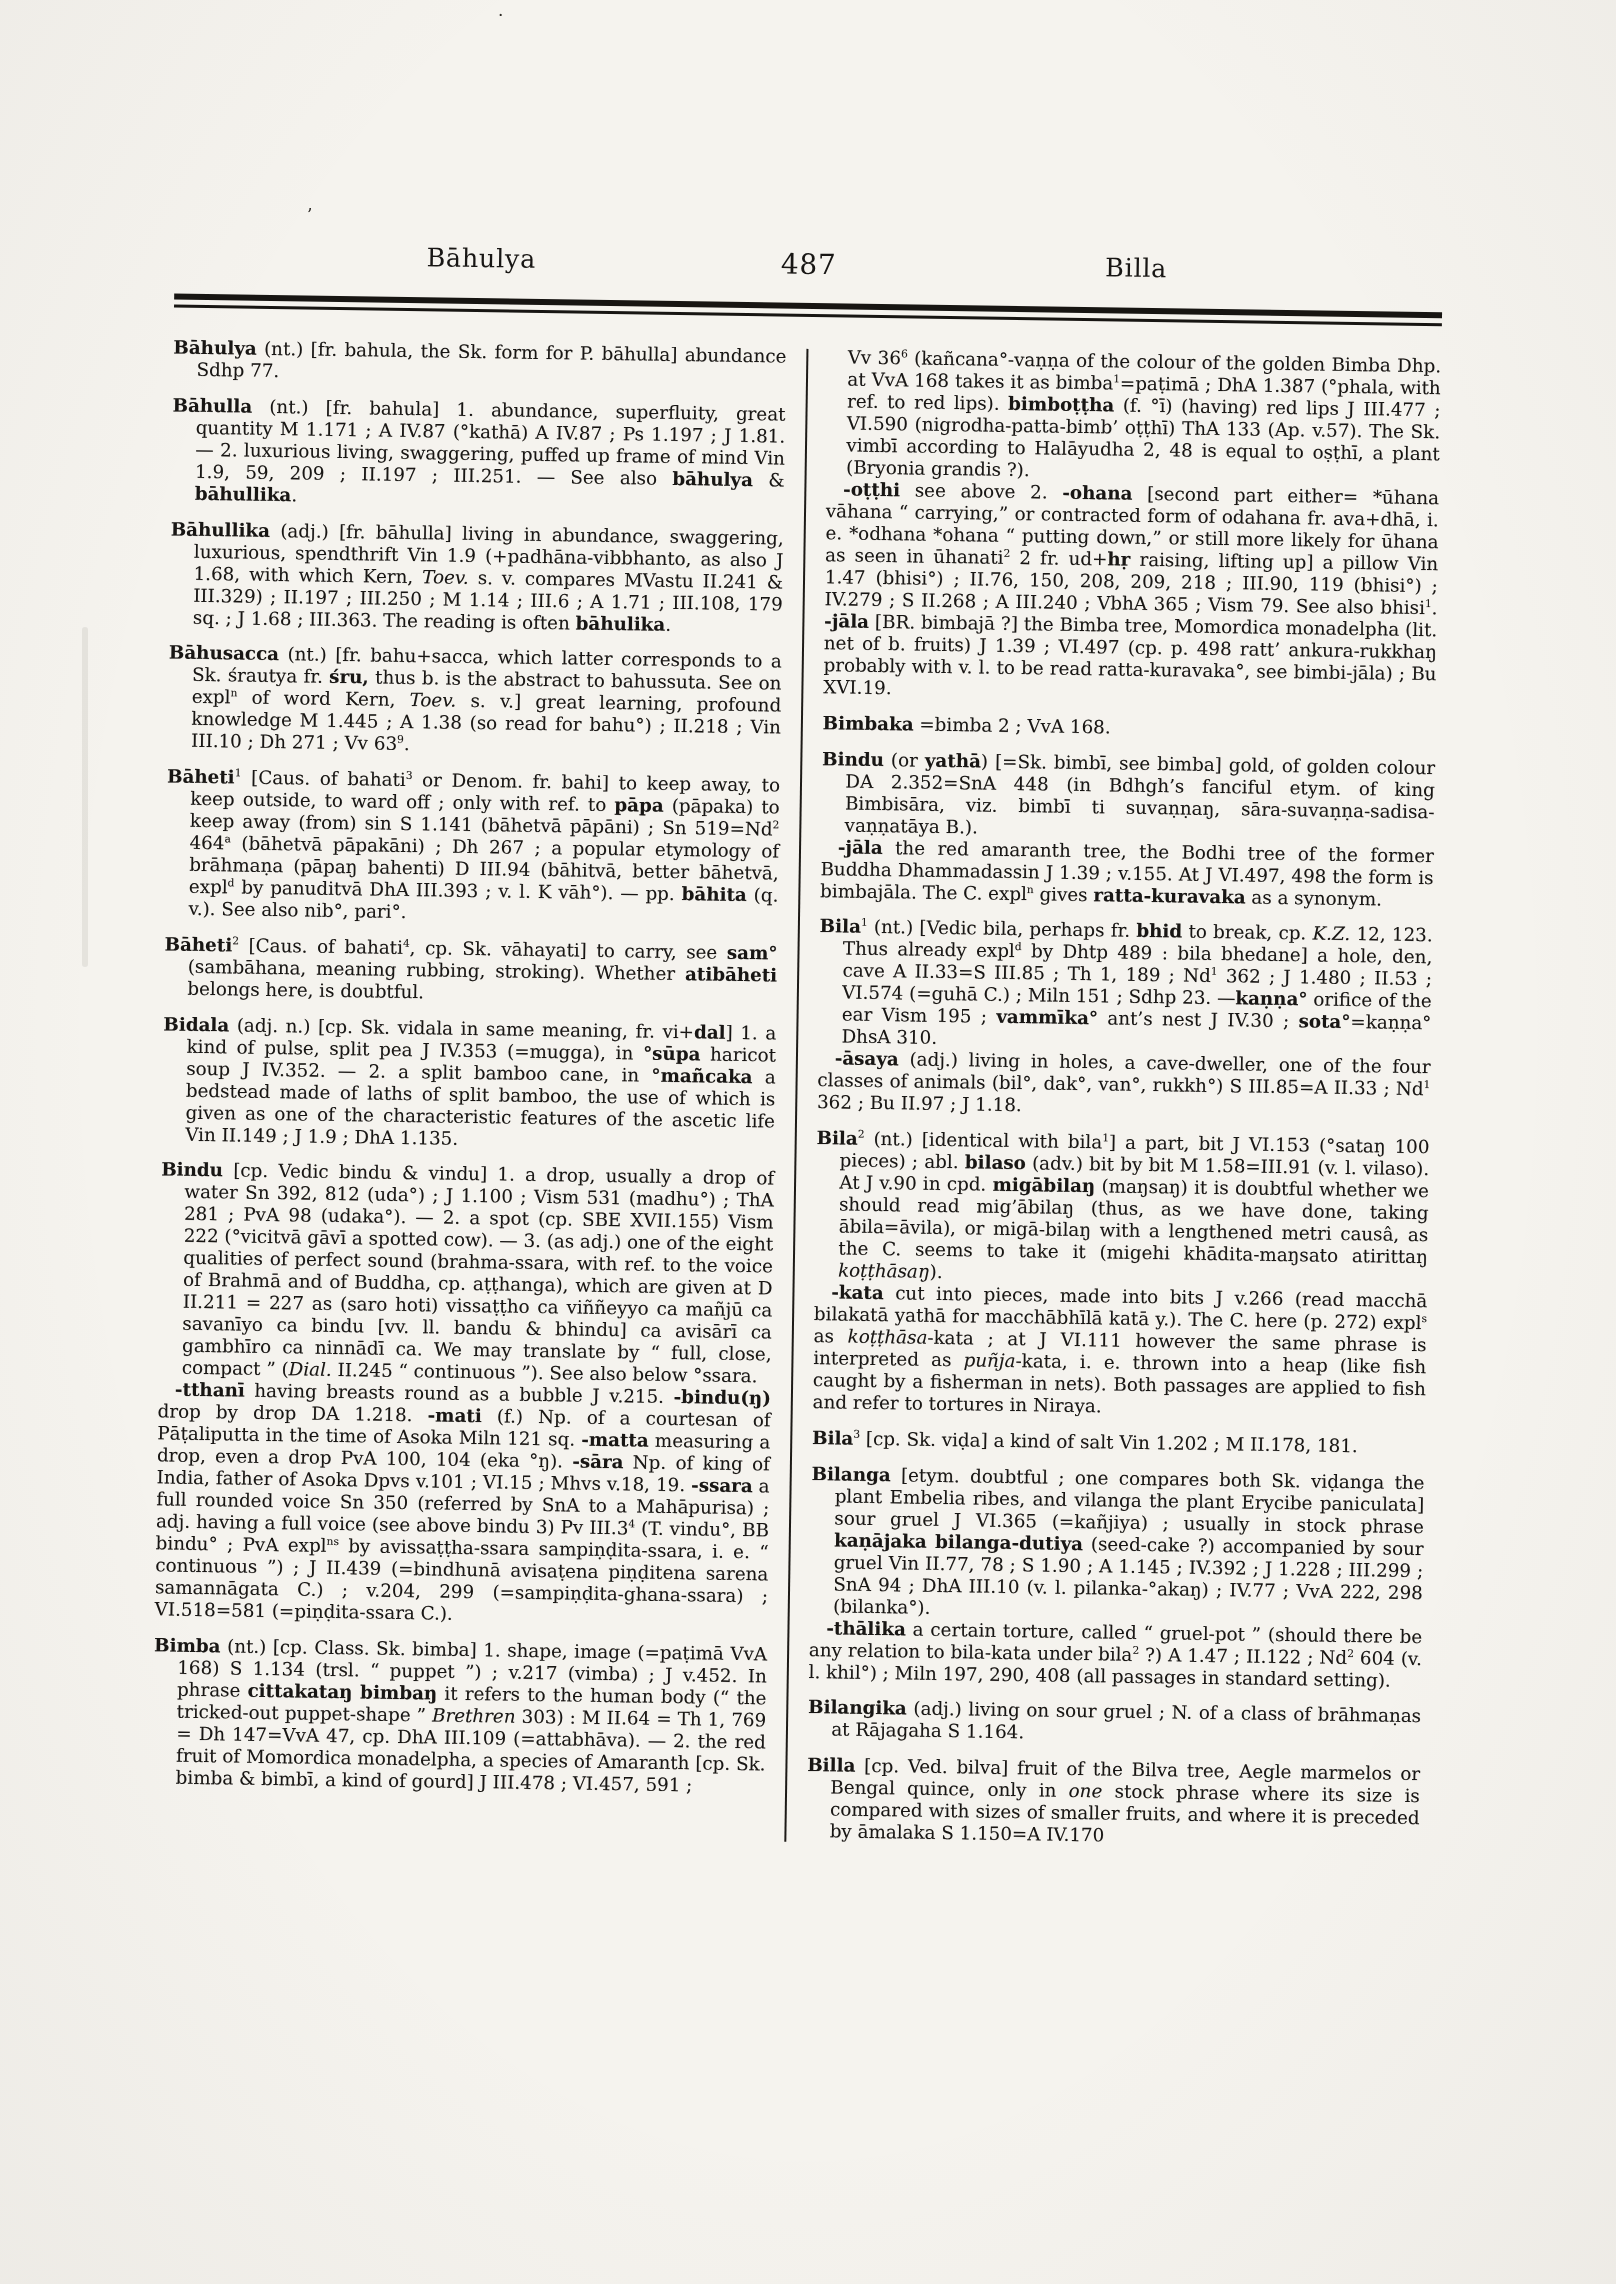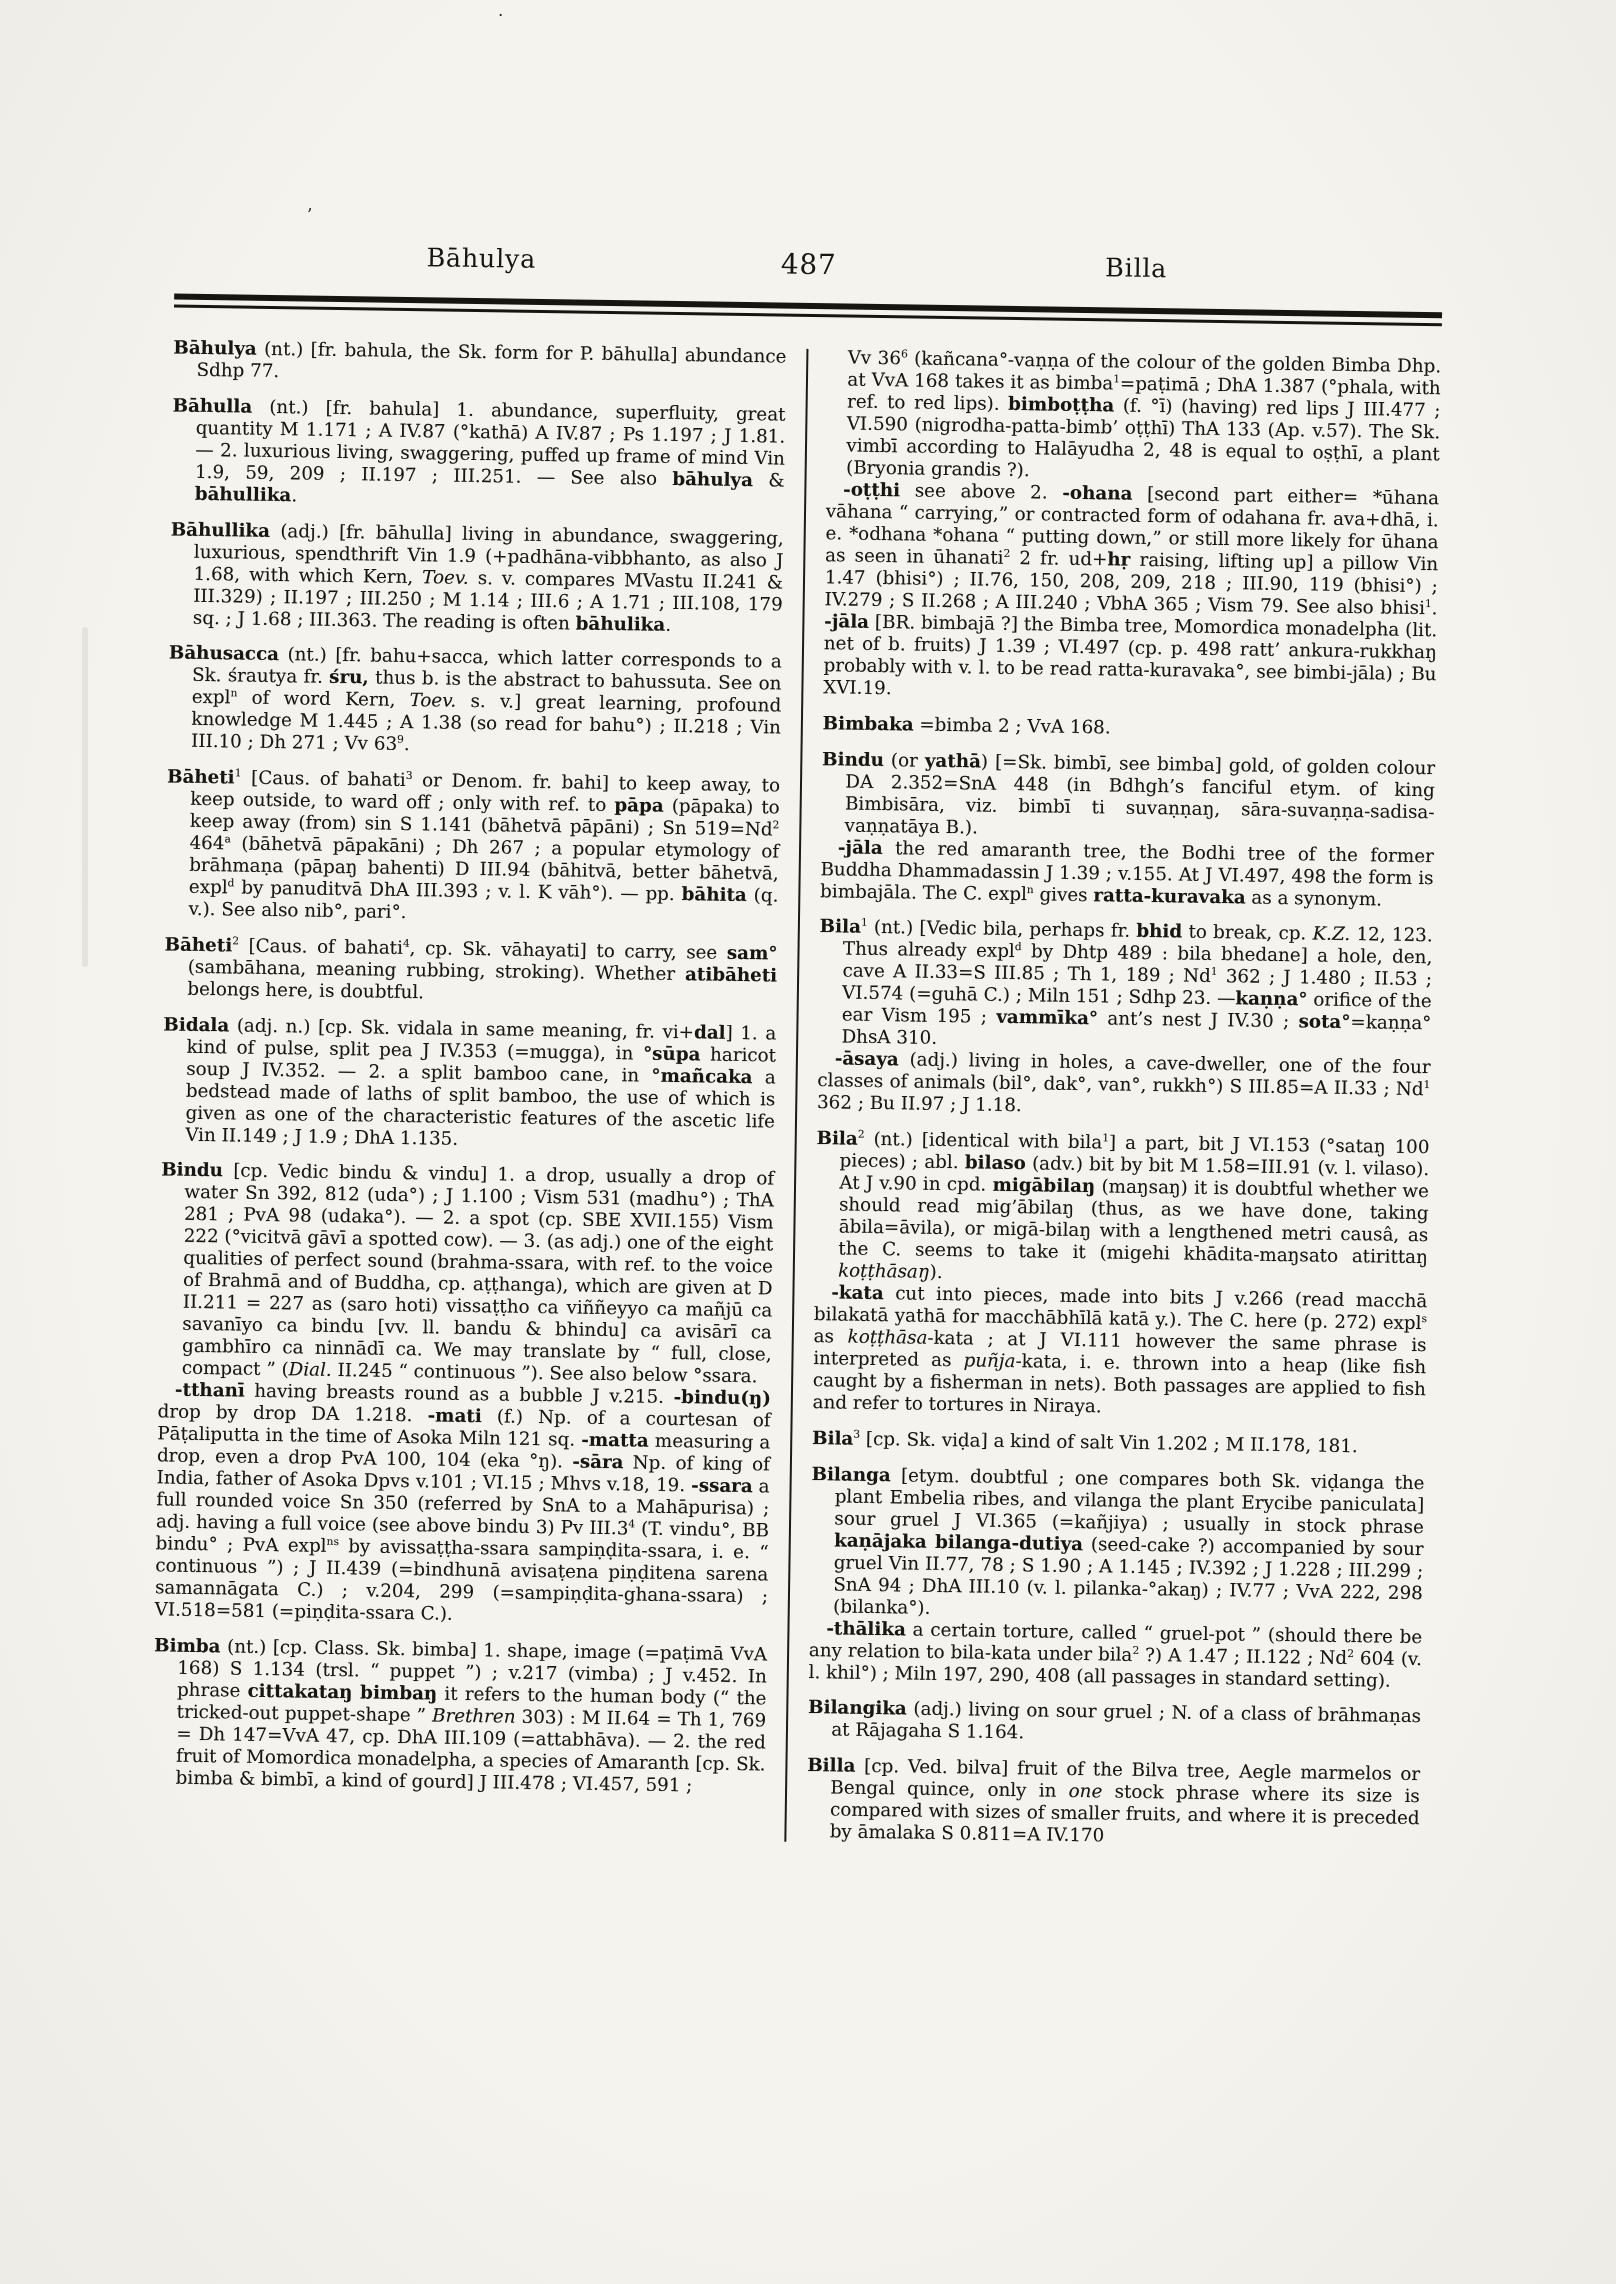--- a/index.html
+++ b/index.html
@@ -99,18 +99,18 @@
           <p class="para e"><span class="b">Bindu</span><span> (or </span><span class="b">yathā</span><span>) [=Sk. bimbī, see bimba] gold, of golden colour DA 2.352=SnA 448 (in Bdhgh’s fanciful etym. of king Bimbisāra, viz. bimbī ti suvaṇṇaŋ, sāra-suvaṇṇa-sadisa-vaṇṇatāya B.).</span></p>
           <p class="para s"><span class="b">-jāla</span><span> the red amaranth tree, the Bodhi tree of the former Buddha Dhammadassin J 1.39 ; v.155.  At J VI.497, 498 the form is bimbajāla.  The C. expl</span><sup>n</sup><span> gives </span><span class="b">ratta-kuravaka</span><span> as a synonym.</span></p>
           <p class="para e"><span class="b">Bila</span><sup>1</sup><span> (nt.) [Vedic bila, perhaps fr. </span><span class="b">bhid</span><span> to break, cp. </span><span class="i">K.Z.</span><span> 12, 123.  Thus already expl</span><sup>d</sup><span> by Dhtp 489 : bila bhedane] a hole, den, cave A II.33=S III.85 ; Th 1, 189 ; Nd</span><sup>1</sup><span> 362 ; J 1.480 ; II.53 ; VI.574 (=guhā C.) ; Miln 151 ; Sdhp 23.  —</span><span class="b">kaṇṇa°</span><span> orifice of the ear Vism 195 ; </span><span class="b">vammīka°</span><span> ant’s nest J IV.30 ; </span><span class="b">sota°</span><span>=kaṇṇa° DhsA 310.</span></p>
           <p class="para s"><span class="b">-āsaya</span><span> (adj.) living in holes, a cave-dweller, one of the four classes of animals (bil°, dak°, van°, rukkh°) S III.85=A II.33 ; Nd</span><sup>1</sup><span> 362 ; Bu II.97 ; J 1.18.</span></p>
           <p class="para e"><span class="b">Bila</span><sup>2</sup><span> (nt.) [identical with bila</span><sup>1</sup><span>] a part, bit J VI.153 (°sataŋ 100 pieces) ; abl. </span><span class="b">bilaso</span><span> (adv.) bit by bit M 1.58=III.91 (v. l. vilaso).  At J v.90 in cpd. </span><span class="b">migābilaŋ</span><span> (maŋsaŋ) it is doubtful whether we should read mig’ābilaŋ (thus, as we have done, taking ābila=āvila), or migā-bilaŋ with a lengthened metri causâ, as the C. seems to take it (migehi khādita-maŋsato atirittaŋ </span><span class="i">koṭṭhāsaŋ</span><span>).</span></p>
           <p class="para s"><span class="b">-kata</span><span> cut into pieces, made into bits J v.266 (read macchā bilakatā yathā for macchābhīlā katā y.).  The C. here (p. 272) expl</span><sup>s</sup><span> as </span><span class="i">koṭṭhāsa</span><span>-kata ; at J VI.111 however the same phrase is interpreted as </span><span class="i">puñja</span><span>-kata, i. e. thrown into a heap (like fish caught by a fisherman in nets).  Both passages are applied to fish and refer to tortures in Niraya.</span></p>
           <p class="para e"><span class="b">Bila</span><sup>3</sup><span> [cp. Sk. viḍa] a kind of salt Vin 1.202 ; M II.178, 181.</span></p>
           <p class="para e"><span class="b">Bilanga</span><span> [etym. doubtful ; one compares both Sk. viḍanga the plant Embelia ribes, and vilanga the plant Erycibe paniculata] sour gruel J VI.365 (=kañjiya) ; usually in stock phrase </span><span class="b">kaṇājaka bilanga-dutiya</span><span> (seed-cake ?) accompanied by sour gruel Vin II.77, 78 ; S 1.90 ; A 1.145 ; IV.392 ; J 1.228 ; III.299 ; SnA 94 ; DhA III.10 (v. l. pilanka-°akaŋ) ; IV.77 ; VvA 222, 298 (bilanka°).</span></p>
           <p class="para s"><span class="b">-thālika</span><span> a certain torture, called “ gruel-pot ” (should there be any relation to bila-kata under bila</span><sup>2</sup><span> ?) A 1.47 ; II.122 ; Nd</span><sup>2</sup><span> 604 (v. l. khil°) ; Miln 197, 290, 408 (all passages in standard setting).</span></p>
           <p class="para e"><span class="b">Bilangika</span><span> (adj.) living on sour gruel ; N. of a class of brāhmaṇas at Rājagaha S 1.164.</span></p>
-          <p class="para e"><span class="b">Billa</span><span> [cp. Ved. bilva] fruit of the Bilva tree, Aegle marmelos or Bengal quince, only in </span><span class="i">one</span><span> stock phrase where its size is compared with sizes of smaller fruits, and where it is preceded by āmalaka S 0.811=A IV.170</span></p>
+          <p class="para e"><span class="b">Billa</span><span> [cp. Ved. bilva] fruit of the Bilva tree, Aegle marmelos or Bengal quince, only in </span><span class="i">one</span><span> stock phrase where its size is compared with sizes of smaller fruits, and where it is preceded by āmalaka S 1.150=A IV.170</span></p>
         </div>
     </div>
   </div>
 </div>
 
 
 </body></html>

